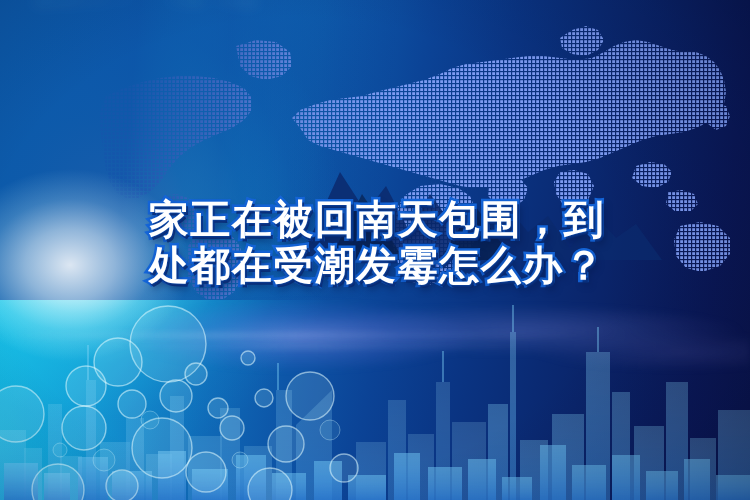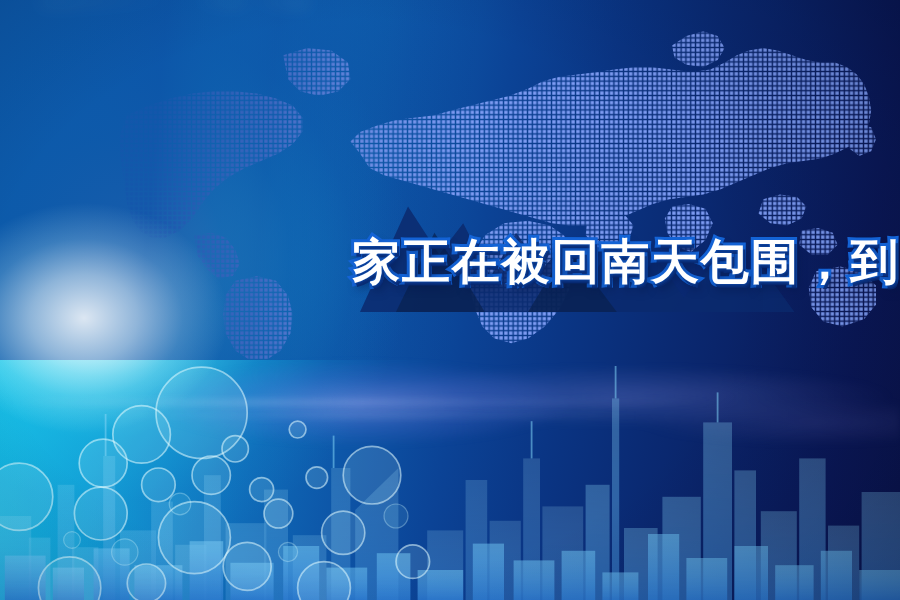--- a/index.html
+++ b/index.html
@@ -100,21 +100,21 @@
   
   #skyline{position:absolute;left:0;bottom:0;width:750px;height:215px;}
 
   
   #bubbles{position:absolute;left:0;top:300px;width:470px;height:200px;}
 
   
   #headline{
     position:absolute;
     left:0;top:196px;width:750px;
-    text-align:right;
+    text-align:center;
     z-index:40;
     pointer-events:none;
   }
   #headline .line{
     display:block;
     font-family:"Liberation Sans","DejaVu Sans",sans-serif;
     font-weight:700;
     font-size:40px;
     line-height:46px;
     letter-spacing:1.5px;
@@ -339,17 +339,18 @@
       <circle cx="330" cy="130" r="10"></circle>
       <circle cx="60" cy="150" r="7"></circle>
     </g>
   </svg>
 
   <div class="layer" id="bg-glow-white"></div>
   <div class="layer" id="bg-rays"></div>
 
   <div id="headline">
     <span class="line line-1">家正在被回南天包围，到</span>
+    <span class="line line-2">处都在受潮发霉怎么办？</span>
   </div>
 
   <div class="layer" id="vignette"></div>
 
 </div>
 
 </body></html>

